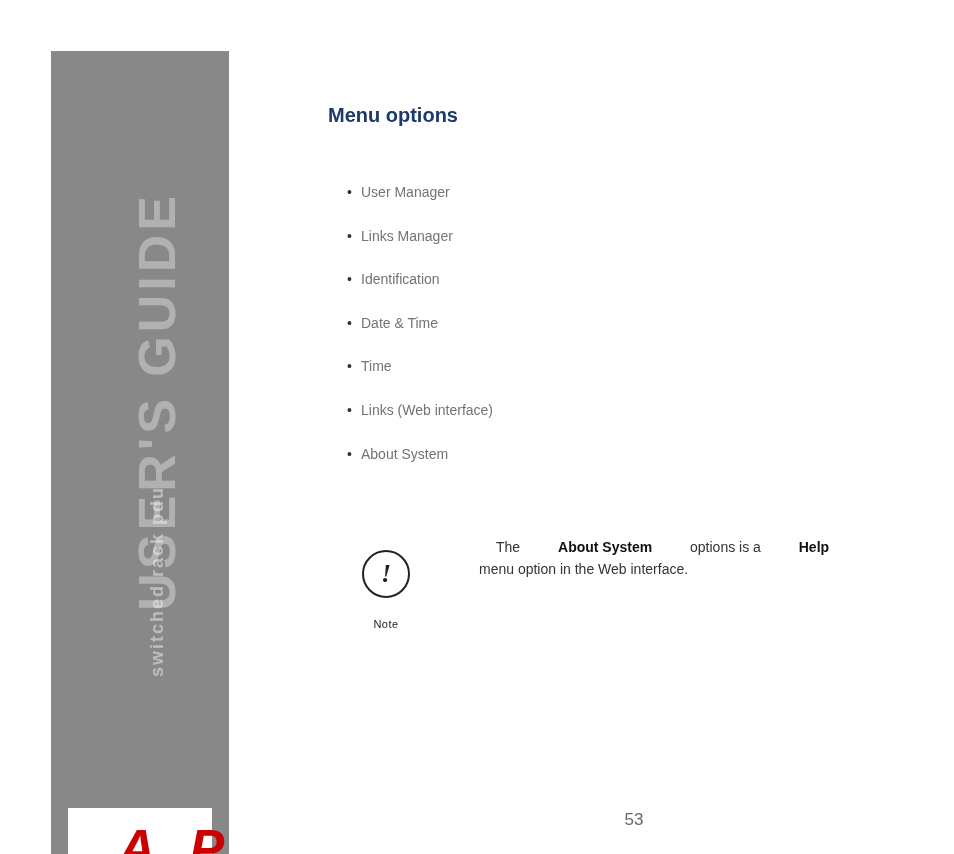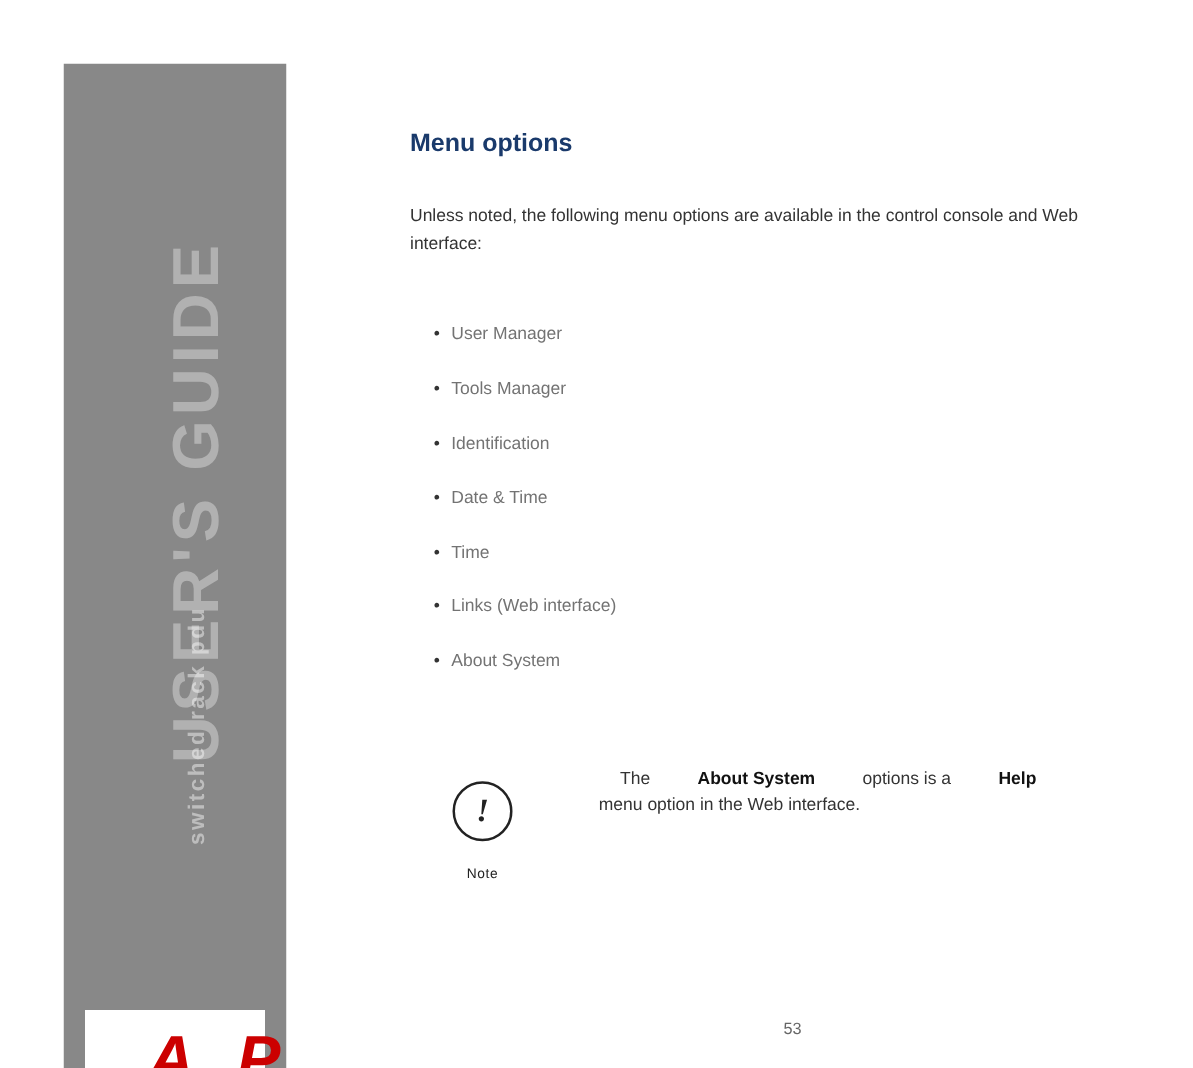--- a/index.html
+++ b/index.html
@@ -193,21 +193,21 @@
       font-weight: 700;
       color: #111;
     }
 
     
     .page-number {
       position: absolute;
       bottom: 24px;
       left: 50%;
       transform: translateX(-50%);
-      font-size: 13px;
+      font-size: 17px;
       color: #666;
     }
   </style>
 </head>
 <body>
 
 <div class="sidebar">
   <div class="sidebar-text-users-guide">
     <span class="sidebar-title">USER'S GUIDE</span>
   </div>
@@ -221,25 +221,24 @@
       <span class="apc-letter">C</span>
       <span class="apc-tm">™</span>
     </div>
   </div>
 </div>
 
 <div class="main-content">
 
   <h1 class="page-heading">Menu options</h1>
 
-  <p class="intro-text">Unless noted, the following menu options are available in the control console and Web interface:</p>
 
   <ul class="menu-list">
     <li>User Manager</li>
-    <li>Tools Manager</li>
+    <li>Links Manager</li>
     <li>Identification</li>
     <li>Date &amp; Time</li>
     <li>Time</li>
     <li>Links (Web interface)</li>
     <li>About System</li>
   </ul>
 
   <div class="note-box">
     <div class="note-icon-wrap">
       <div class="note-circle">

